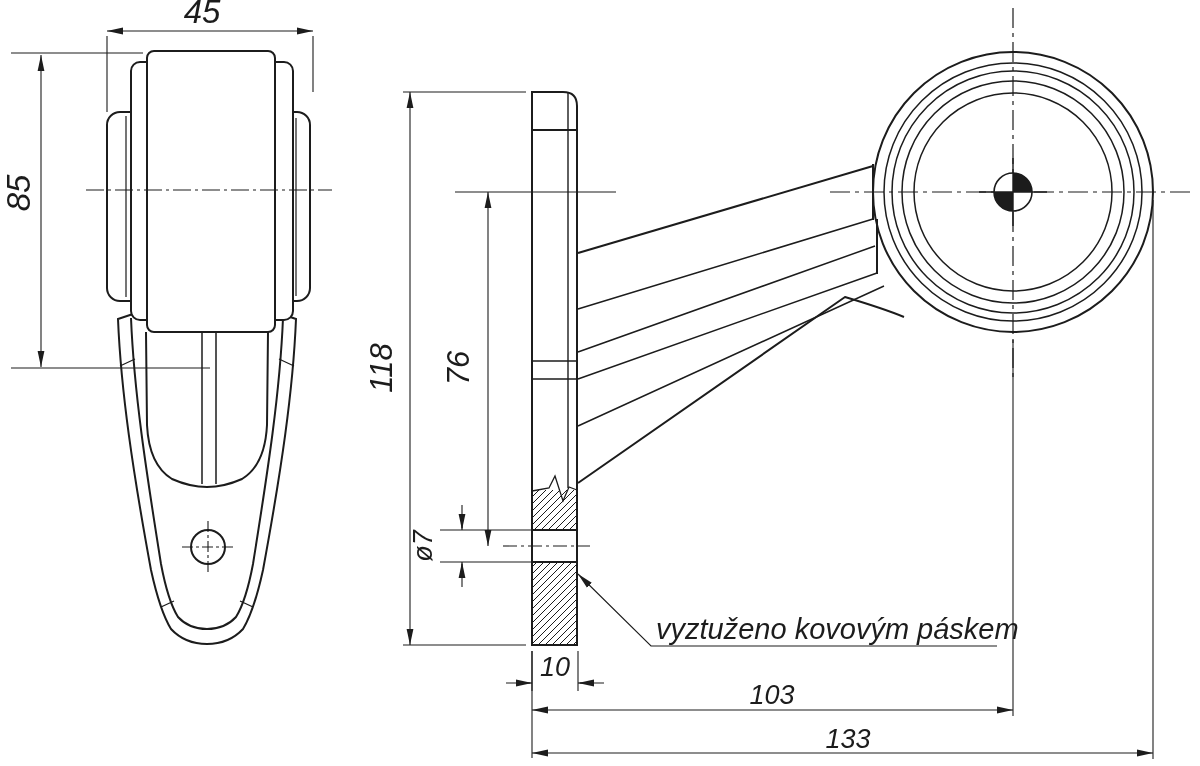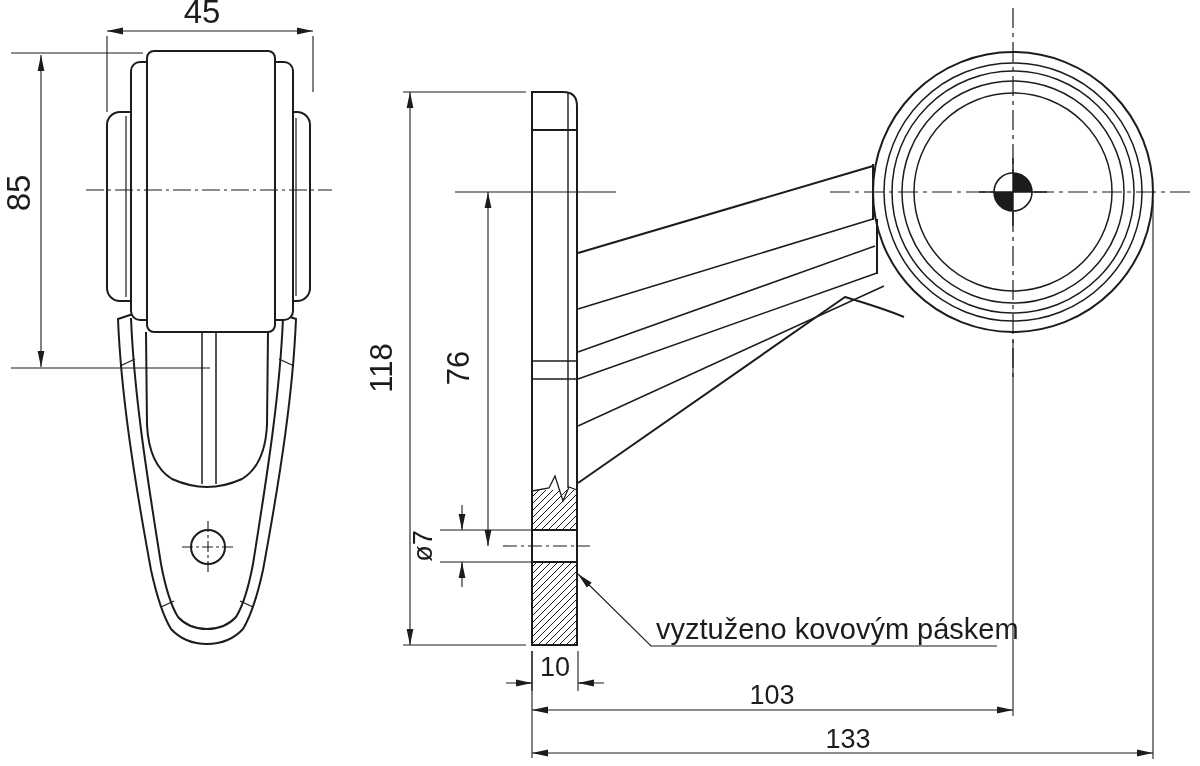--- a/index.html
+++ b/index.html
@@ -1,17 +1,17 @@
 <!DOCTYPE html>
 <html><head>
 <meta charset="utf-8">
 <style>
   html,body{margin:0;padding:0;background:#ffffff;}
   .stage{width:1200px;height:766px;position:relative;background:#fff;overflow:hidden;
-         font-family:"Liberation Sans", sans-serif;}
+         font-family:"Liberation Sans", sans-serif;font-style:italic;}
   svg text{fill:#1c1c1c;font-family:"Liberation Sans", sans-serif;}
   .dim-num{font-size:27px;}
   .dim-num-lg{font-size:33px;}
   .dim-num-md{font-size:31px;}
   .note-txt{font-size:29px;}
 </style>
 </head>
 <body>
 
 <div class="stage">

